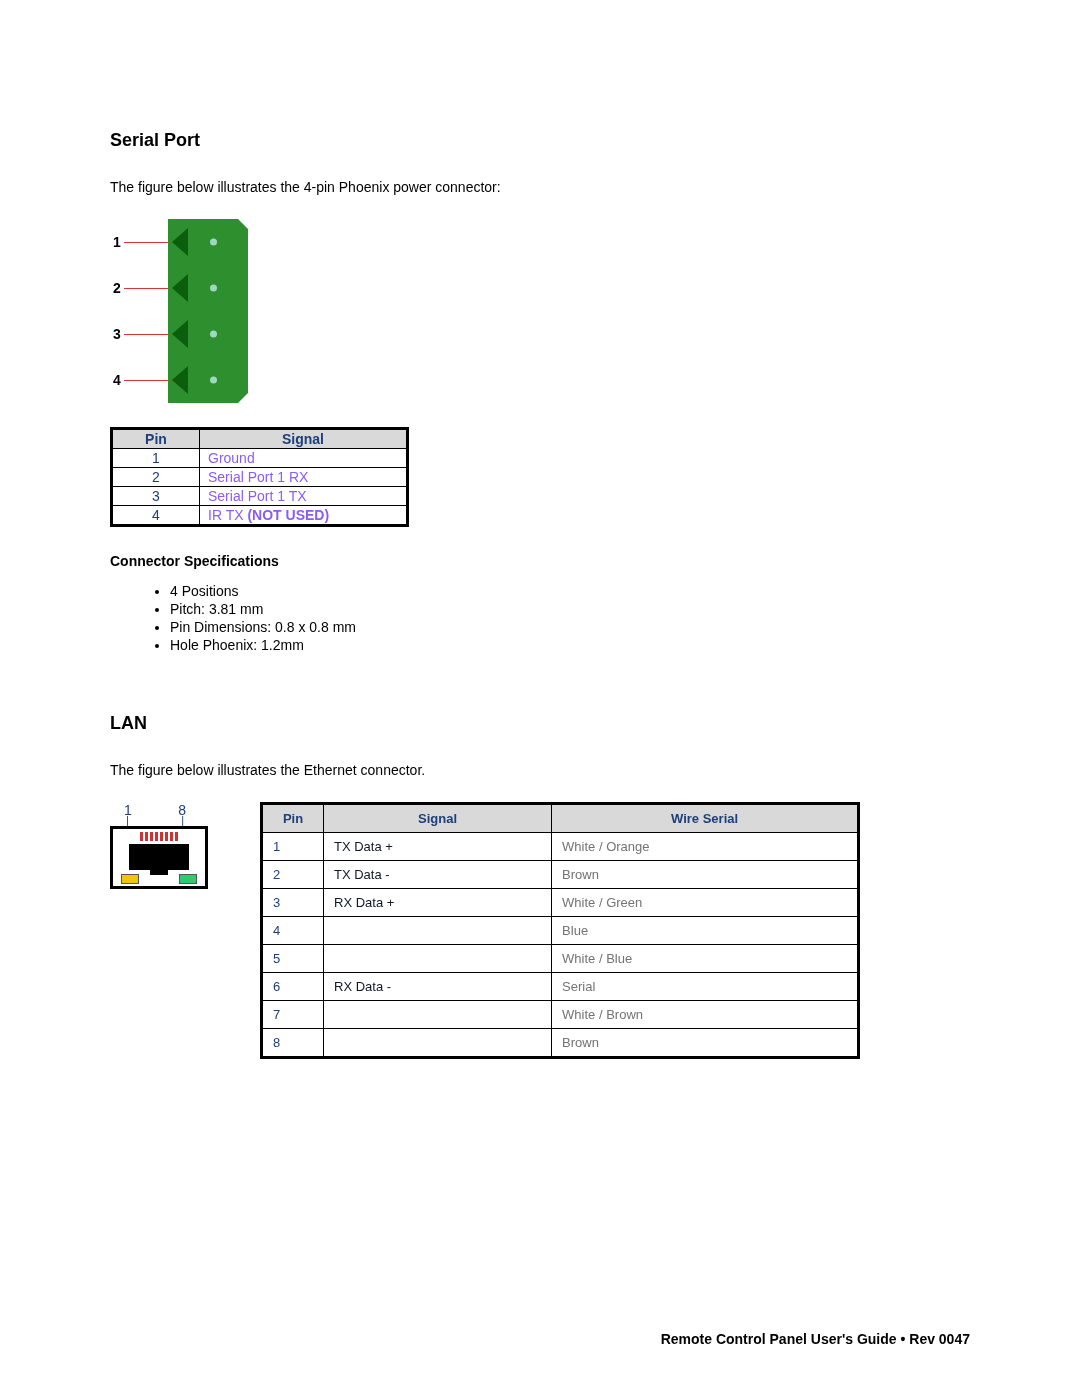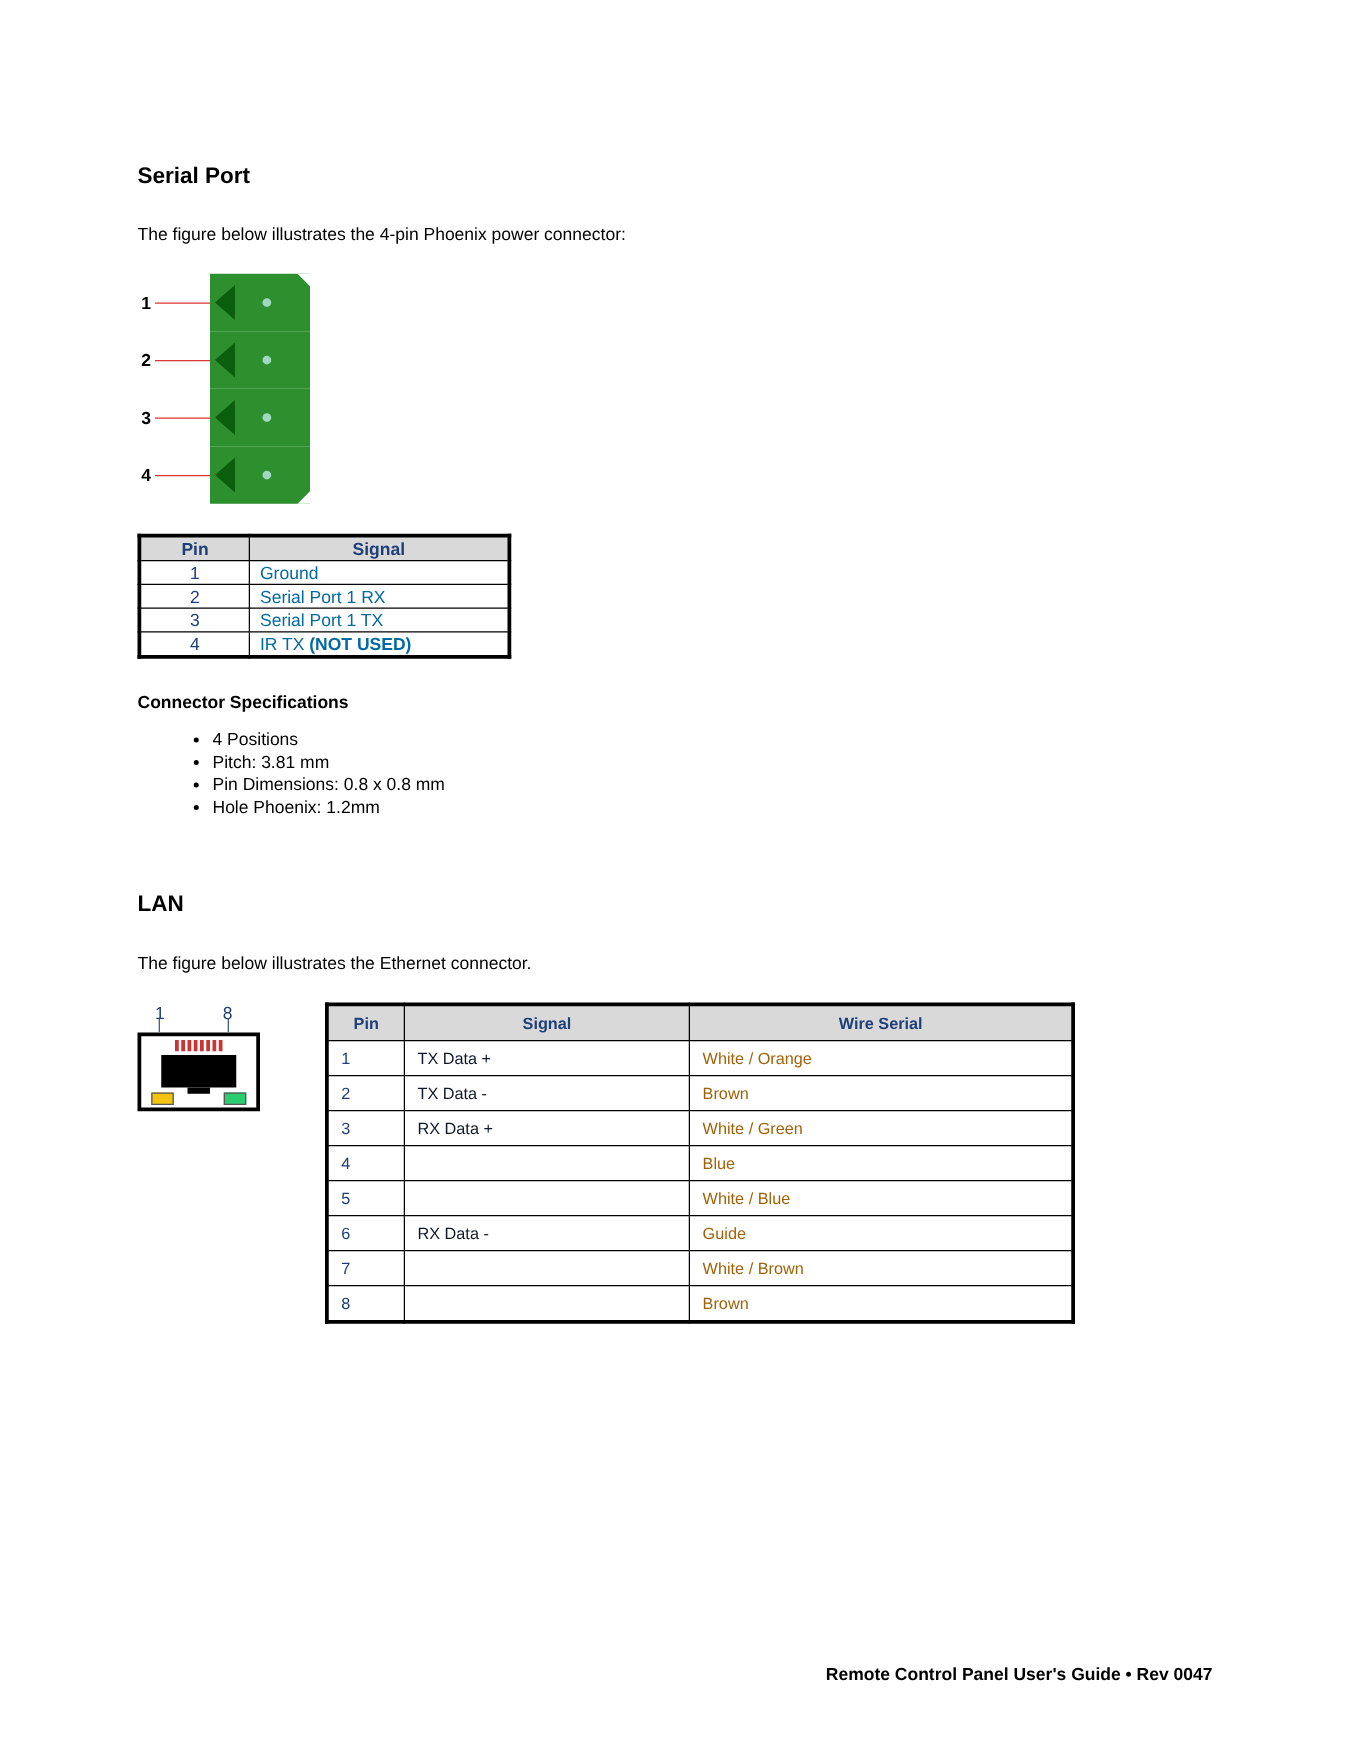--- a/index.html
+++ b/index.html
@@ -75,21 +75,21 @@
     color: #1d3f7a;
     font-weight: bold;
     text-align: center;
   }
   table.serial td.pin {
     color: #1d3f7a;
     text-align: center;
     width: 70px;
   }
   table.serial td.sig {
-    color: #0369a1;
+    color: #8b5cf6;
     width: 190px;
   }
 
   h4.subhead {
     font-size: 14px;
     font-weight: bold;
     margin: 0 0 14px 0;
   }
   ul.specs { margin: 0 0 60px 0; padding-left: 60px; }
   ul.specs li { margin: 2px 0; }
@@ -122,21 +122,21 @@
   }
   table.lan th {
     background: #d9d9d9;
     color: #1d3f7a;
     font-weight: bold;
     text-align: center;
   }
   table.lan th.pin { width: 40px; }
   table.lan td.pin { color: #1d3f7a; }
   table.lan td.sig { color: #0f172a; }
-  table.lan td.wc  { color: #a16207; }
+  table.lan td.wc  { color: #737373; }
 
   .footer {
     position: absolute;
     bottom: 50px;
     left: 110px; right: 110px;
     display: flex; justify-content: flex-end;
     font-weight: bold;
     font-size: 14px;
   }
 </style>
@@ -279,21 +279,21 @@
           <td class="wc">Blue</td>
         </tr>
         <tr>
           <td class="pin">5</td>
           <td class="sig"></td>
           <td class="wc">White / Blue</td>
         </tr>
         <tr>
           <td class="pin">6</td>
           <td class="sig">RX Data -</td>
-          <td class="wc">Guide</td>
+          <td class="wc">Serial</td>
         </tr>
         <tr>
           <td class="pin">7</td>
           <td class="sig"></td>
           <td class="wc">White / Brown</td>
         </tr>
         <tr>
           <td class="pin">8</td>
           <td class="sig"></td>
           <td class="wc">Brown</td>

